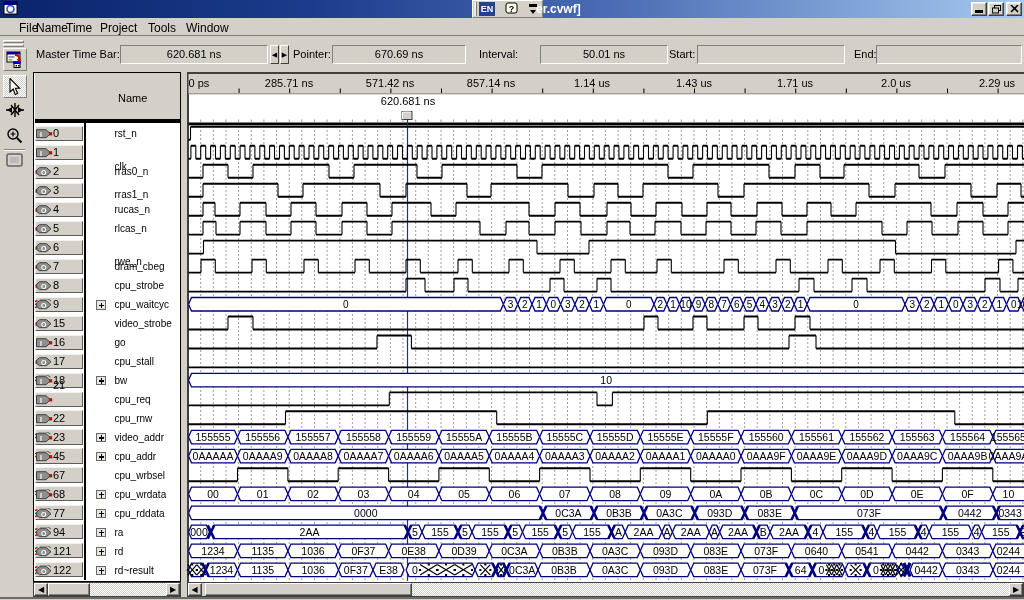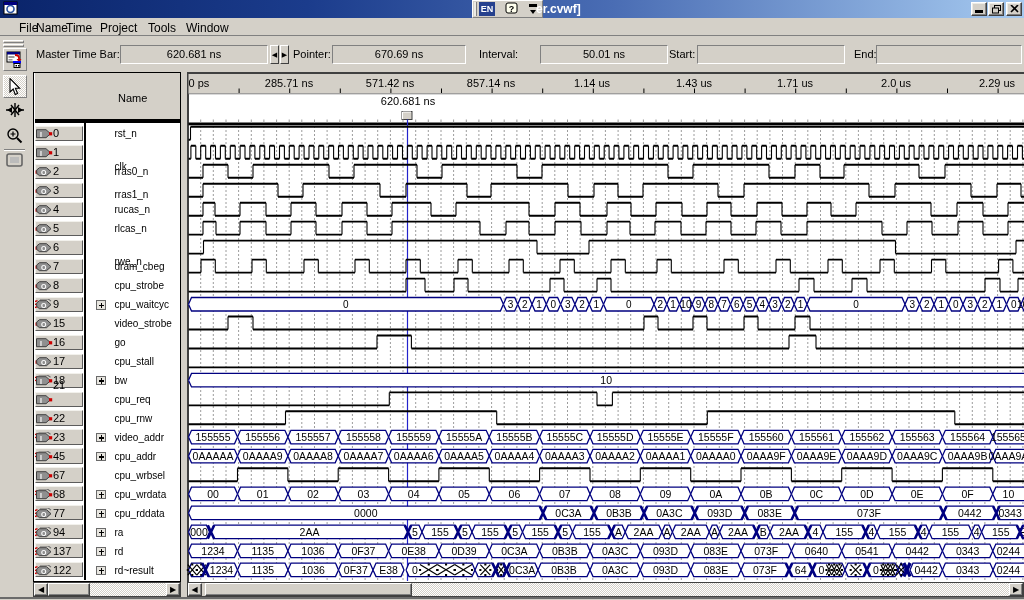--- a/index.html
+++ b/index.html
@@ -335,21 +335,21 @@
     <b></b>
   </div>
 <div class="signame" style="top:526.7px">ra</div>
 <div class="rowbtn" style="top:543.2px;height:15.2px"></div>
 <svg class="abs" style="left:35px;top:545.6px" width="18" height="12" viewBox="0 0 18 12">
     <path d="M5 -0.10000000000000009h8l3 2.2" stroke="#666" fill="none" stroke-width="1.1"></path>
     <path d="M-0.5 2.7l3-1M-0.5 5.7l3-1M-0.5 8.7l3-1" stroke="#c00" stroke-width="1.3"></path>
     <path d="M4.5 1.7h7l4.5 4-4.5 4h-7l-2.8-2.3v-3.4z" fill="#8f8f8f" stroke="#404040" stroke-width="1"></path>
     <text x="8.8" y="8.6" font-size="7" text-anchor="middle" fill="#fff" font-weight="bold">O</text>
   </svg>
-<div class="rownum" style="top:544.7px">137</div>
+<div class="rownum" style="top:544.7px">121</div>
 <div class="plusbox" style="top:546.6px">
     <i></i>
     <b></b>
   </div>
 <div class="signame" style="top:545.6px">rd</div>
 <div class="rowbtn" style="top:562.2px;height:15.2px"></div>
 <svg class="abs" style="left:35px;top:564.6px" width="18" height="12" viewBox="0 0 18 12">
     <path d="M5 -0.10000000000000009h8l3 2.2" stroke="#666" fill="none" stroke-width="1.1"></path>
     <path d="M-0.5 2.7l3-1M-0.5 5.7l3-1M-0.5 8.7l3-1" stroke="#c00" stroke-width="1.3"></path>
     <path d="M4.5 1.7h7l4.5 4-4.5 4h-7l-2.8-2.3v-3.4z" fill="#8f8f8f" stroke="#404040" stroke-width="1"></path>

